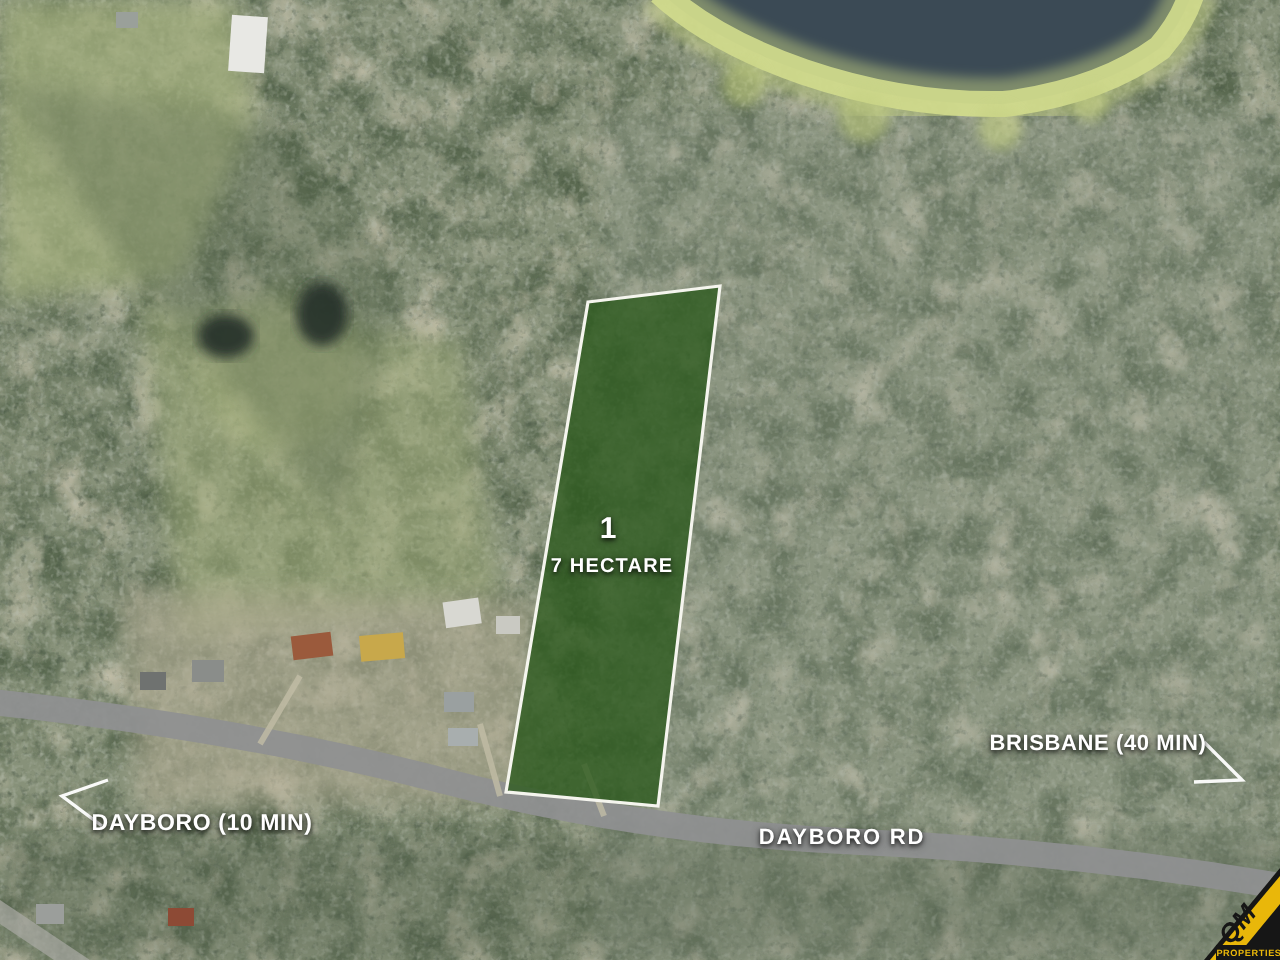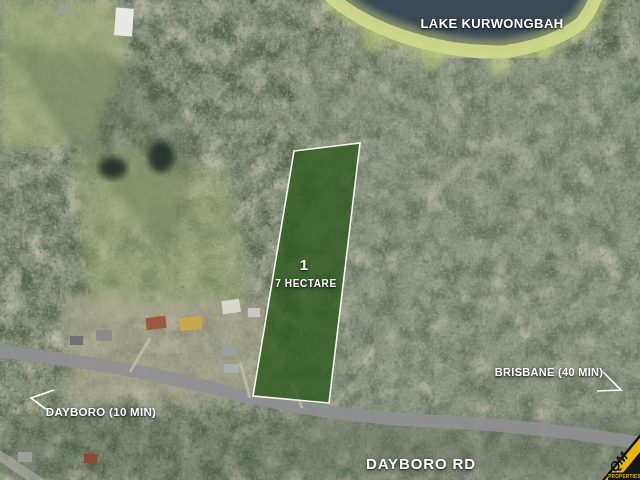--- a/index.html
+++ b/index.html
@@ -13,21 +13,21 @@
   .lbl{
     position:absolute;transform:translateX(-50%);
     color:#ffffff;font-weight:700;white-space:nowrap;line-height:1;
     text-shadow:0 1px 2px rgba(0,0,0,.75),0 1px 5px rgba(0,0,0,.45);
   }
   .lbl-lake{left:492px;top:17px;font-size:13px;letter-spacing:.4px;}
   .lbl-parcel-num{left:304px;top:257px;font-size:15px;}
   .lbl-parcel-area{left:306px;top:279px;font-size:10px;letter-spacing:.6px;}
   .lbl-brisbane{left:549px;top:367px;font-size:11px;letter-spacing:.3px;}
   .lbl-dayboro{left:101px;top:407px;font-size:11.5px;letter-spacing:.3px;}
-  .lbl-road{left:421px;top:414px;font-size:15px;letter-spacing:.9px;margin-top:42px;}
+  .lbl-road{left:421px;top:414px;font-size:11px;letter-spacing:.9px;}
   .logo{position:absolute;right:0;bottom:0;}
 </style>
 </head>
 <body>
 
 <div class="stage">
 
   <svg class="bg" width="640" height="480" viewBox="0 0 640 480">
     <defs>
       <filter id="splotchDark" x="0" y="0" width="100%" height="100%">
@@ -115,21 +115,20 @@
       <rect x="84" y="454" width="13" height="9" fill="#8d4a35"></rect>
       <rect x="18" y="452" width="14" height="10" fill="#9b9e9b"></rect>
     </g>
 
     <polygon points="294,151 360,143 329,403 253,396" fill-opacity="0.8" stroke-width="1.6" stroke="#f5f5ee" fill="#2d5a1e"></polygon>
 
     <polyline points="54,390 31,398 51,413" fill="none" stroke="#ffffff" stroke-width="1.7" opacity="0.95"></polyline>
     <polyline points="602,371 621,390 597,391" fill="none" stroke="#ffffff" stroke-width="1.7" opacity="0.95"></polyline>
   </svg>
 
-  <div class="lbl lbl-lake">LAKE KURWONGBAH</div>
   <div class="lbl lbl-parcel-num">1</div>
   <div class="lbl lbl-parcel-area">7 HECTARE</div>
   <div class="lbl lbl-brisbane">BRISBANE (40 MIN)</div>
   <div class="lbl lbl-dayboro">DAYBORO (10 MIN)</div>
   <div class="lbl lbl-road">DAYBORO RD</div>
 
   <svg class="logo" width="52" height="48" viewBox="0 0 52 48">
     <polygon points="14,48 52,2 52,7 18,48" fill="#161616"></polygon>
     <polygon points="17,48 52,6 52,21 29,48" fill="#e9b70a"></polygon>
     <polygon points="29,48 52,20 52,48" fill="#161616"></polygon>

